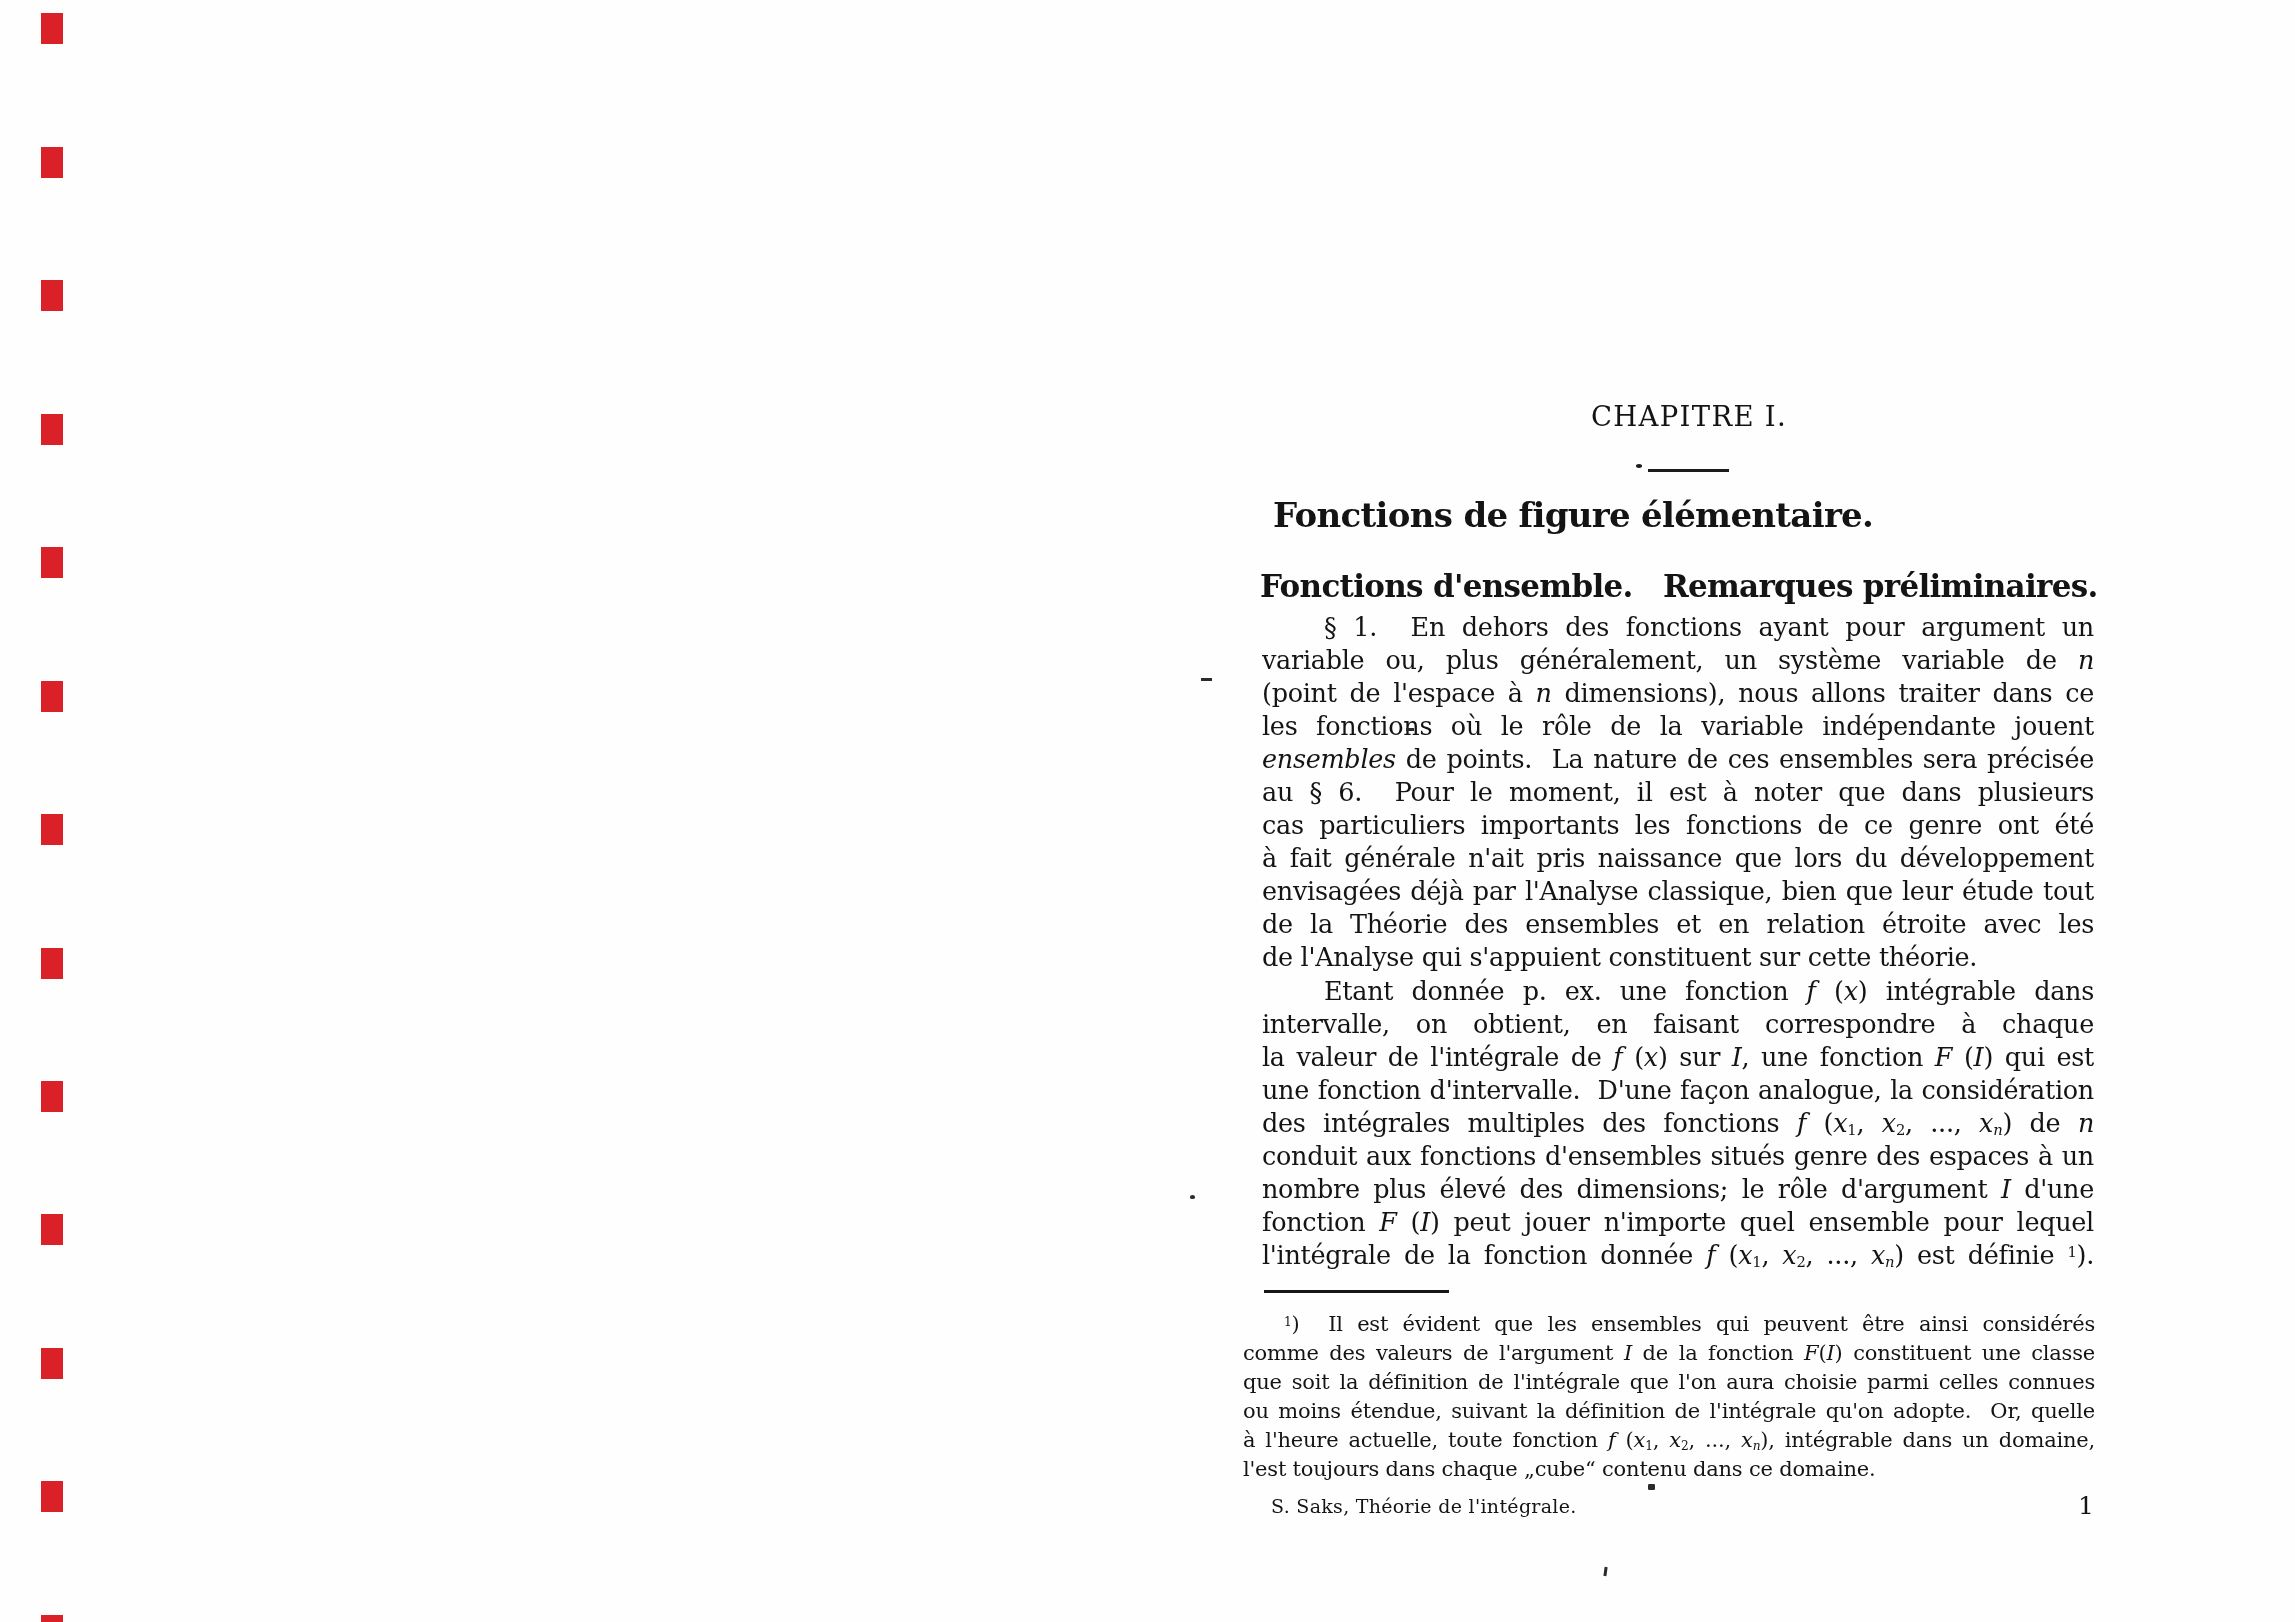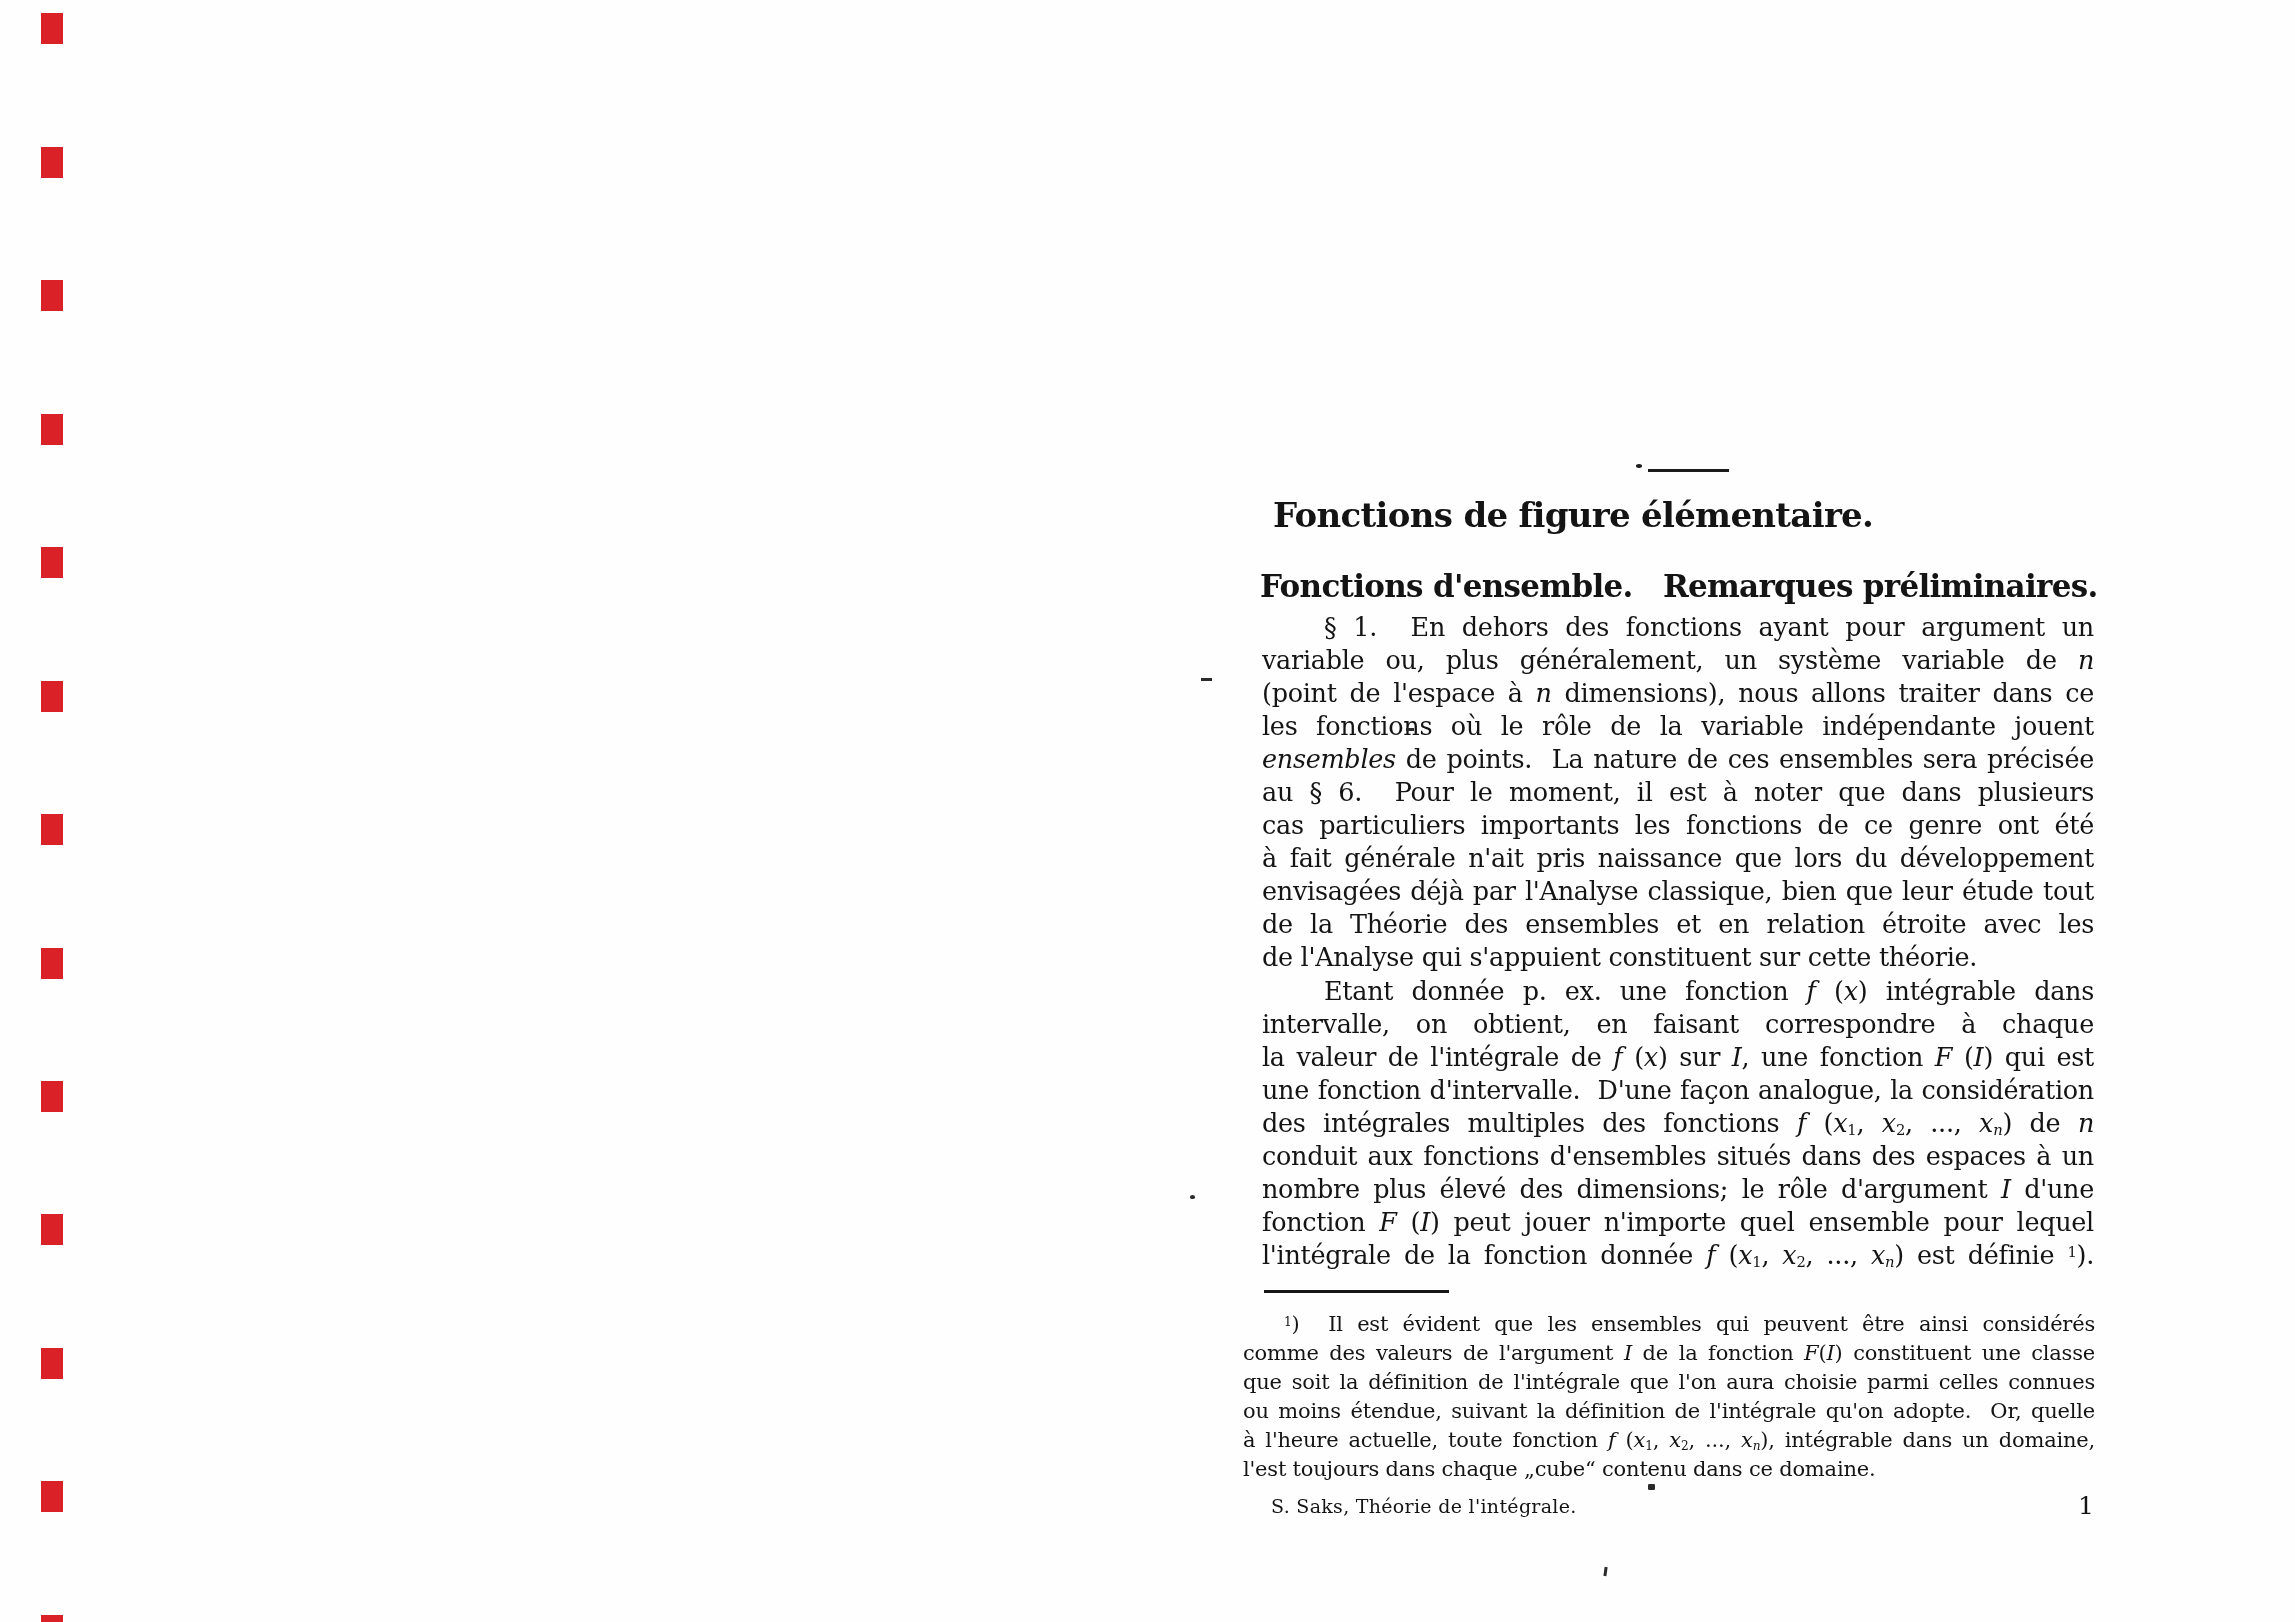--- a/index.html
+++ b/index.html
@@ -65,20 +65,21 @@
       <div class="rm" style="top: 681px; background: rgb(218, 33, 40);"></div>
       <div class="rm" style="top: 814px; background: rgb(218, 33, 40);"></div>
       <div class="rm" style="top: 948px; background: rgb(218, 33, 40);"></div>
       <div class="rm" style="top: 1081px; background: rgb(218, 33, 40);"></div>
       <div class="rm" style="top: 1214px; background: rgb(218, 33, 40);"></div>
       <div class="rm" style="top: 1348px; background: rgb(218, 33, 40);"></div>
       <div class="rm" style="top: 1481px; background: rgb(218, 33, 40);"></div>
       <div class="rm" style="top: 1615px; background: rgb(218, 33, 40);"></div>
     </div>
 
+  <div class="hwrap chapter">CHAPITRE I.</div>
   <div class="orn-dot"></div>
   <div class="orn-line"></div>
 
   <div class="hwrap title">Fonctions de figure élémentaire.</div>
 
   <div class="sect">Fonctions d'ensemble.&nbsp;&nbsp; Remarques préliminaires.</div>
 
   <div class="col para1">
     <div class="bline j ind">§ 1.&nbsp; En dehors des fonctions ayant pour argument un nombre</div>
     <div class="bline j">variable ou, plus généralement, un système variable de <i>n</i> nombres</div>
@@ -92,21 +93,21 @@
     <div class="bline j">de la Théorie des ensembles et en relation étroite avec les parties</div>
     <div class="bline">de l'Analyse qui s'appuient constituent sur cette théorie.</div>
   </div>
 
   <div class="col para2">
     <div class="bline j ind">Etant donnée p. ex. une fonction <i>f</i> (<i>x</i>) intégrable dans chaque</div>
     <div class="bline j">intervalle, on obtient, en faisant correspondre à chaque intervalle </div>
     <div class="bline j">la valeur de l'intégrale de <i>f</i> (<i>x</i>) sur <i>I</i>, une fonction <i>F</i> (<i>I</i>) qui est</div>
     <div class="bline j">une fonction d'intervalle.&nbsp; D'une façon analogue, la considération</div>
     <div class="bline j">des intégrales multiples des fonctions <i>f</i> (<i>x</i><sub>1</sub>, <i>x</i><sub>2</sub>, ..., <i>x</i><sub><i>n</i></sub>) de <i>n</i> variables</div>
-    <div class="bline j">conduit aux fonctions d'ensembles situés dans des espaces à un</div>
+    <div class="bline j">conduit aux fonctions d'ensembles situés genre des espaces à un</div>
     <div class="bline j">nombre plus élevé des dimensions; le rôle d'argument <i>I</i> d'une telle</div>
     <div class="bline j">fonction <i>F</i> (<i>I</i>) peut jouer n'importe quel ensemble pour lequel</div>
     <div class="bline j">l'intégrale de la fonction donnée <i>f</i> (<i>x</i><sub>1</sub>, <i>x</i><sub>2</sub>, ..., <i>x</i><sub><i>n</i></sub>) est définie <sup>1</sup>).</div>
   </div>
 
   <div class="frule"></div>
   <div class="fnote">
     <div class="fline j find"><sup>1</sup>)&nbsp; Il est évident que les ensembles qui peuvent être ainsi considérés</div>
     <div class="fline j">comme des valeurs de l'argument <i>I</i> de la fonction <i>F</i>(<i>I</i>) constituent une classe plus</div>
     <div class="fline j">que soit la définition de l'intégrale que l'on aura choisie parmi celles connues</div>

